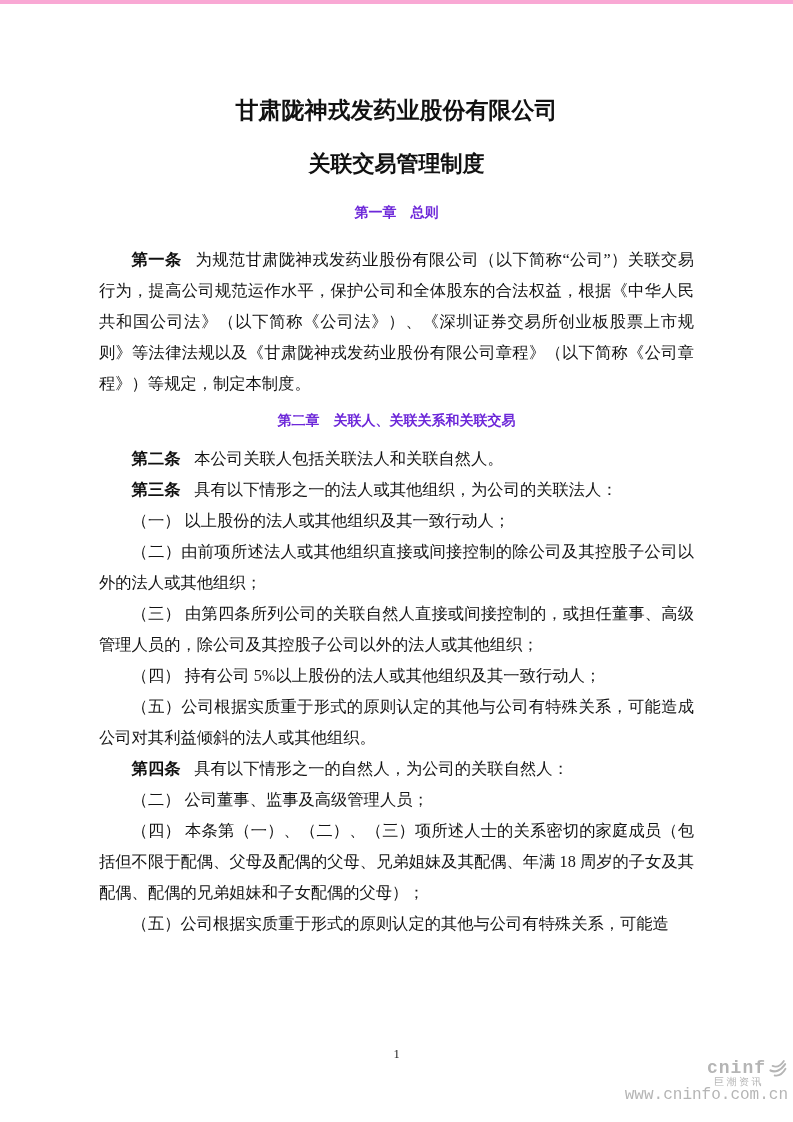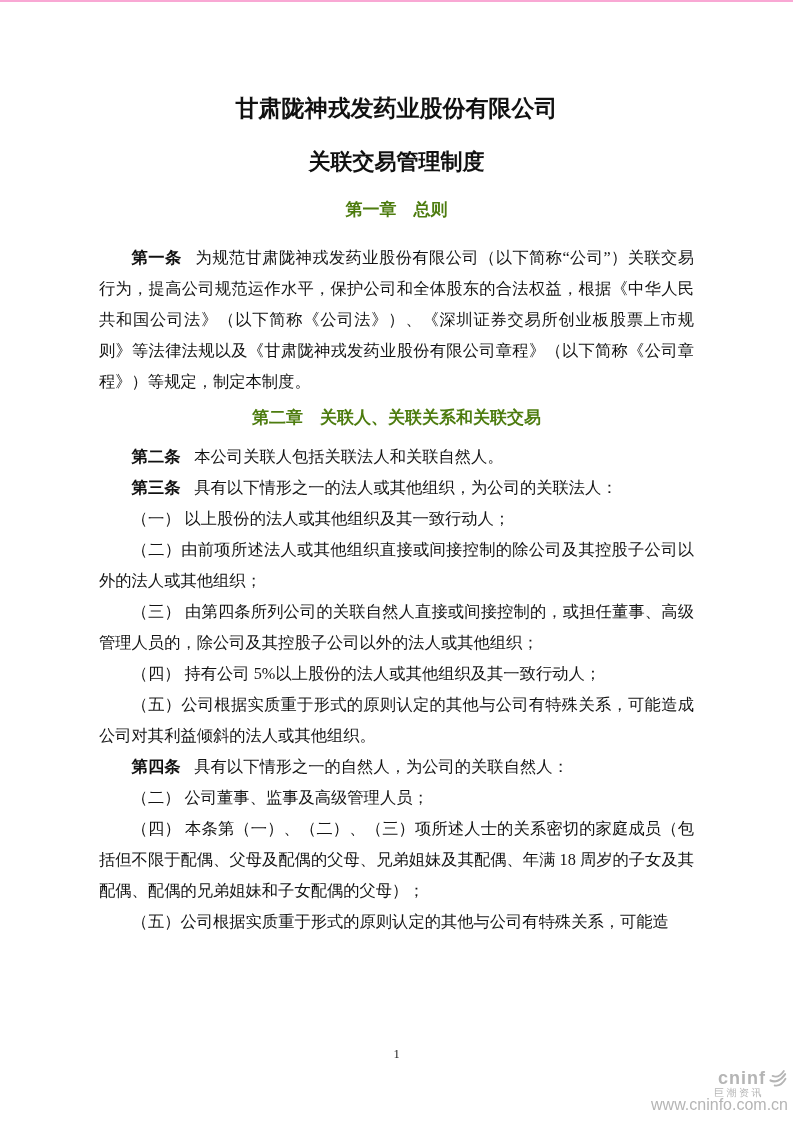--- a/index.html
+++ b/index.html
@@ -4,21 +4,21 @@
 <style>
   html, body { margin: 0; padding: 0; background: #ffffff; }
   .page {
     position: relative;
     width: 793px;
     height: 1122px;
     margin: 0 auto;
     background: #ffffff;
     overflow: hidden;
     box-sizing: border-box;
-    border-top: 2px solid #f9a8d4;
+    border-top: 4px solid #f9a8d4;
     color: #141414;
     font-family: "Liberation Serif", "DejaVu Serif", serif;
   }
   .content { padding: 90px 99px 0 99px; }
 
   .doc-title {
     margin: 0 0 23px 0;
     font-family: "Liberation Sans", "DejaVu Sans", sans-serif;
     font-weight: 700;
     font-size: 23px;
@@ -33,24 +33,24 @@
     font-size: 22px;
     line-height: 30px;
     text-align: center;
     color: #111;
   }
 
   .blk-chapter {
     margin: 9px 0 11px 0;
     font-family: "Liberation Sans", "DejaVu Sans", sans-serif;
     font-weight: 700;
-    font-size: 17px;
+    font-size: 14px;
     line-height: 24px;
     text-align: center;
-    color: #4d7c0f;
+    color: #6d28d9;
   }
   #doc-body .blk-chapter:first-child { margin-top: 0; margin-bottom: 20px; }
 
   .blk-article, .blk-item {
     margin: 0;
     font-size: 16.3px;
     line-height: 31px;
     text-indent: 2em;
     text-align: justify;
     text-justify: inter-ideograph;
@@ -70,24 +70,24 @@
     width: 100%;
     text-align: center;
     font-size: 12.5px;
     line-height: 1;
     color: #222;
   }
 
   .watermark {
     position: absolute;
     right: 5px;
-    bottom: 11px;
+    bottom: 21px;
     text-align: right;
     color: #b5b5b5;
-    font-family: Liberation Sans, sans-serif;
+    font-family: Liberation Mono, monospace;
     user-select: none;
   }
   .wm-top {
     display: flex;
     align-items: center;
     justify-content: flex-end;
     gap: 2px;
   }
   .wm-brand {
     font-size: 18px;

